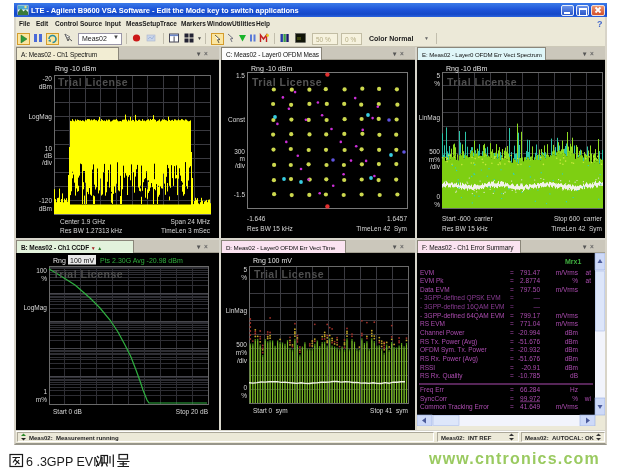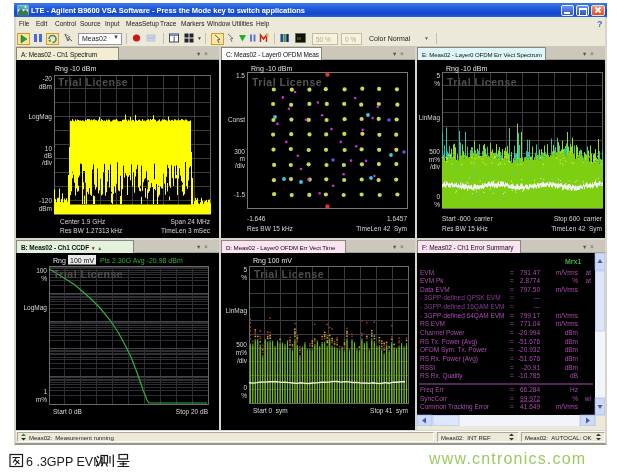--- a/index.html
+++ b/index.html
@@ -1,26 +1,26 @@
 <!DOCTYPE html>
 <html><head><meta charset="utf-8"><style>
 html,body{margin:0;padding:0;}
 body{width:617px;height:473px;background:#ffffff;font-family:"Liberation Sans",sans-serif;position:relative;overflow:hidden;}
 .abs{position:absolute;}
-.t{position:absolute;white-space:nowrap;}
+.t{position:absolute;white-space:nowrap;font-weight:bold;}
 </style></head><body>
 <div class="abs" style="left:14px;top:3px;width:593px;height:442px;background:#ece9d8;border-left:2px solid #d8d4c8;border-right:2px solid #d8d4c8;border-bottom:2px solid #98968a;box-sizing:border-box;"></div>
 <div class="abs" style="left:14px;top:3px;width:593px;height:14px;background:linear-gradient(180deg,#3a7ae8 0%,#1e55da 45%,#1448c8 80%,#2a62dd 100%);"></div>
 <svg class="abs" style="left:17px;top:4px" width="12" height="12">
     <rect x="0.5" y="1" width="11" height="10" rx="1" fill="#e8f4fa" stroke="#8899aa" stroke-width="0.5"></rect>
     <rect x="1" y="1.5" width="10" height="4" fill="#49a8d0"></rect>
     <path d="M1 8 L4 4.5 L6.5 7.5 L8.5 5.5 L11 8 L11 11 L1 11 Z" fill="#3a7a3a"></path>
     <circle cx="8.5" cy="3" r="1.2" fill="#f0e080"></circle>
   </svg>
-<div class="t" style="left:31px;top:5.5px;font-size:7.5px;font-weight:bold;color:#ffffff;letter-spacing:-0.05px;">LTE - Agilent B9600 VSA Software - Press the Mode key to switch applications</div>
+<div class="t" style="left:31px;top:5.5px;font-size:7.5px;font-weight:bold;color:#ffffff;letter-spacing:-0.05px;">LTE - Agilent B9600 VSA Software - Edit the Mode key to switch applications</div>
 <div class="abs" style="left:561px;top:4.5px;width:13px;height:11px;background:linear-gradient(180deg,#6a92ea,#2c58c8);border:1px solid #e8eef8;border-radius:2px;box-sizing:border-box;">
     <div class="abs" style="left:2px;top:6px;width:6px;height:2px;background:#fff;"></div>
   </div>
 <div class="abs" style="left:576px;top:4.5px;width:13px;height:11px;background:linear-gradient(180deg,#6a92ea,#2c58c8);border:1px solid #e8eef8;border-radius:2px;box-sizing:border-box;">
     <div class="abs" style="left:2px;top:2px;width:6px;height:5px;border:1px solid #fff;border-top-width:2px;"></div>
   </div>
 <div class="abs" style="left:591px;top:4.5px;width:14px;height:11px;background:linear-gradient(180deg,#ee9670,#d4502a);border:1px solid #f0e0d8;border-radius:2px;box-sizing:border-box;">
     <svg width="12" height="9" style="position:absolute;left:0;top:0">
       <path d="M3.5 1.5 L8.5 6.5 M8.5 1.5 L3.5 6.5" stroke="#fff" stroke-width="1.8"></path>
     </svg>

